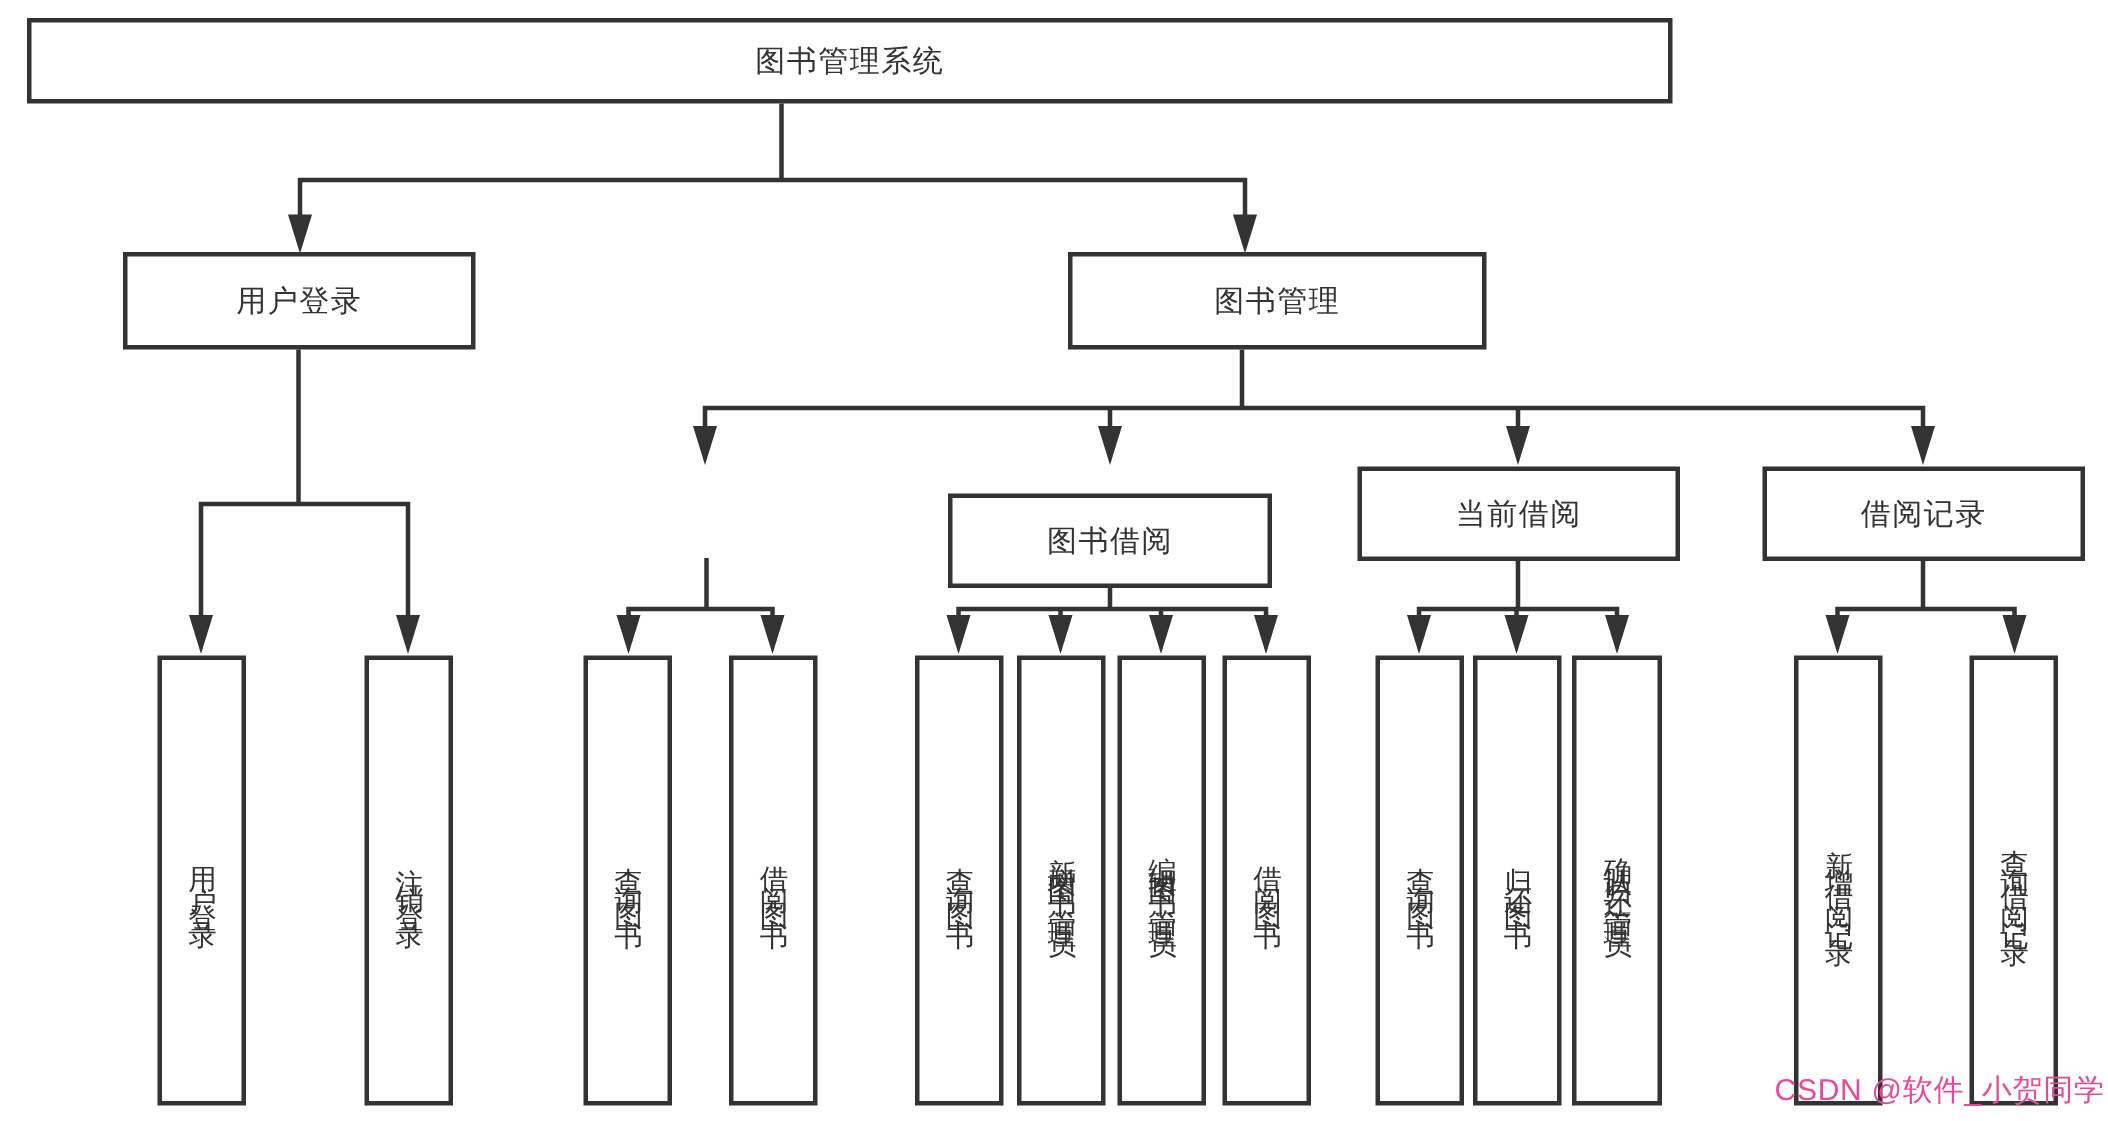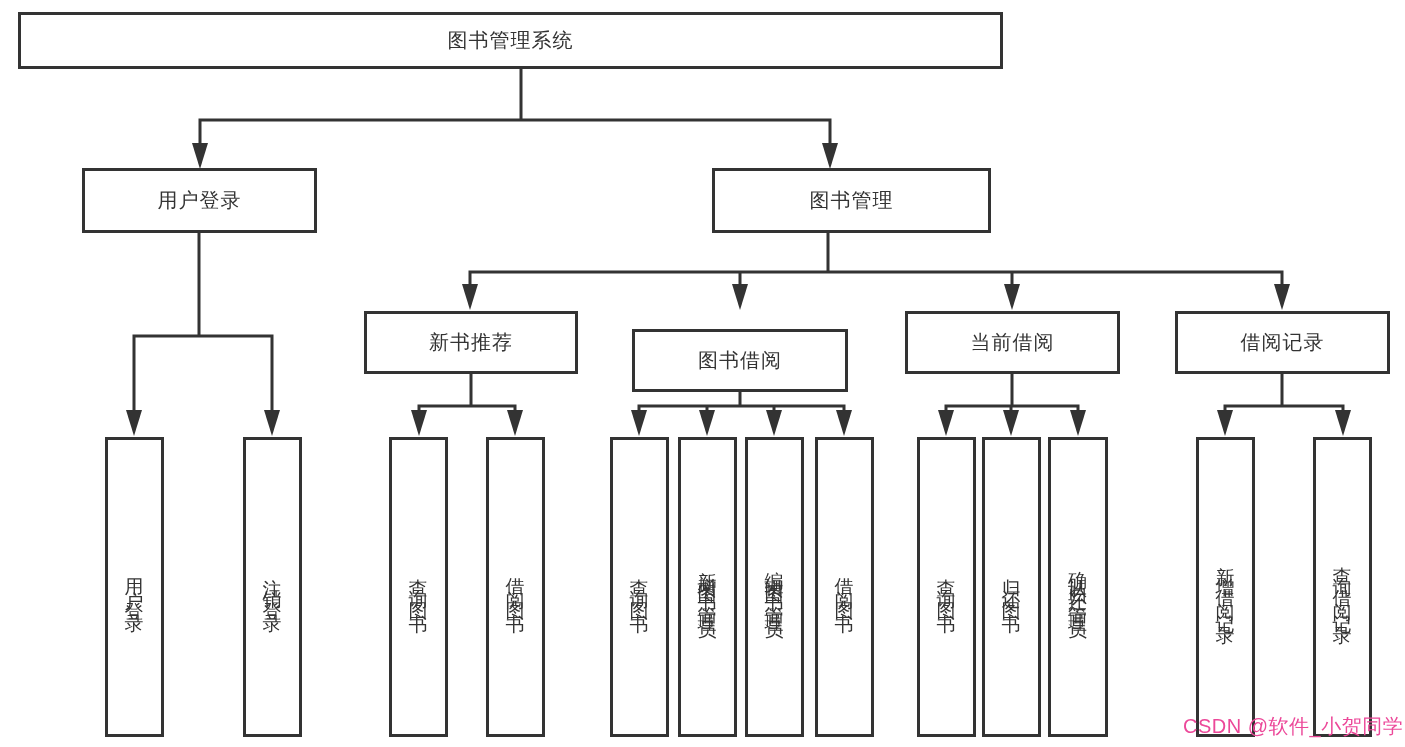--- a/index.html
+++ b/index.html
@@ -37,21 +37,21 @@
   .box.v { font-size: 19px; }
   .box.v .vtext {
     writing-mode: vertical-rl;
     text-orientation: mixed;
     letter-spacing: 12px;
     line-height: 1;
   }
   .box.v .vtext.tight { letter-spacing: 7px; }
 
   
-  .n-root   { left: 18px;   top: 12px;  width: 985px; height: 57px; }
+  .n-root   { left: 18px;   top: 12px;  width: 1097px; height: 57px; }
   .n-login  { left: 82px;   top: 168px; width: 235px;  height: 65px; }
   .n-mgmt   { left: 712px;  top: 168px; width: 279px;  height: 65px; }
 
   .n-g1 { left: 364px;  top: 311px; width: 214px; height: 63px; }
   .n-g2 { left: 632px;  top: 311px; width: 216px; height: 63px; margin-top: 18px; }
   .n-g3 { left: 905px;  top: 311px; width: 215px; height: 63px; }
   .n-g4 { left: 1175px; top: 311px; width: 215px; height: 63px; }
 
   .leaf { top: 437px; width: 59px; height: 300px; }
   .l-1  { left: 105px; }
@@ -127,23 +127,20 @@
     <span>图书管理系统</span>
   </div>
 
   <div class="box h n-login">
     <span>用户登录</span>
   </div>
   <div class="box h n-mgmt">
     <span>图书管理</span>
   </div>
 
-  <div class="box h n-g1">
-    <span>新书推荐</span>
-  </div>
   <div class="box h n-g2">
     <span>图书借阅</span>
   </div>
   <div class="box h n-g3">
     <span>当前借阅</span>
   </div>
   <div class="box h n-g4">
     <span>借阅记录</span>
   </div>
 

